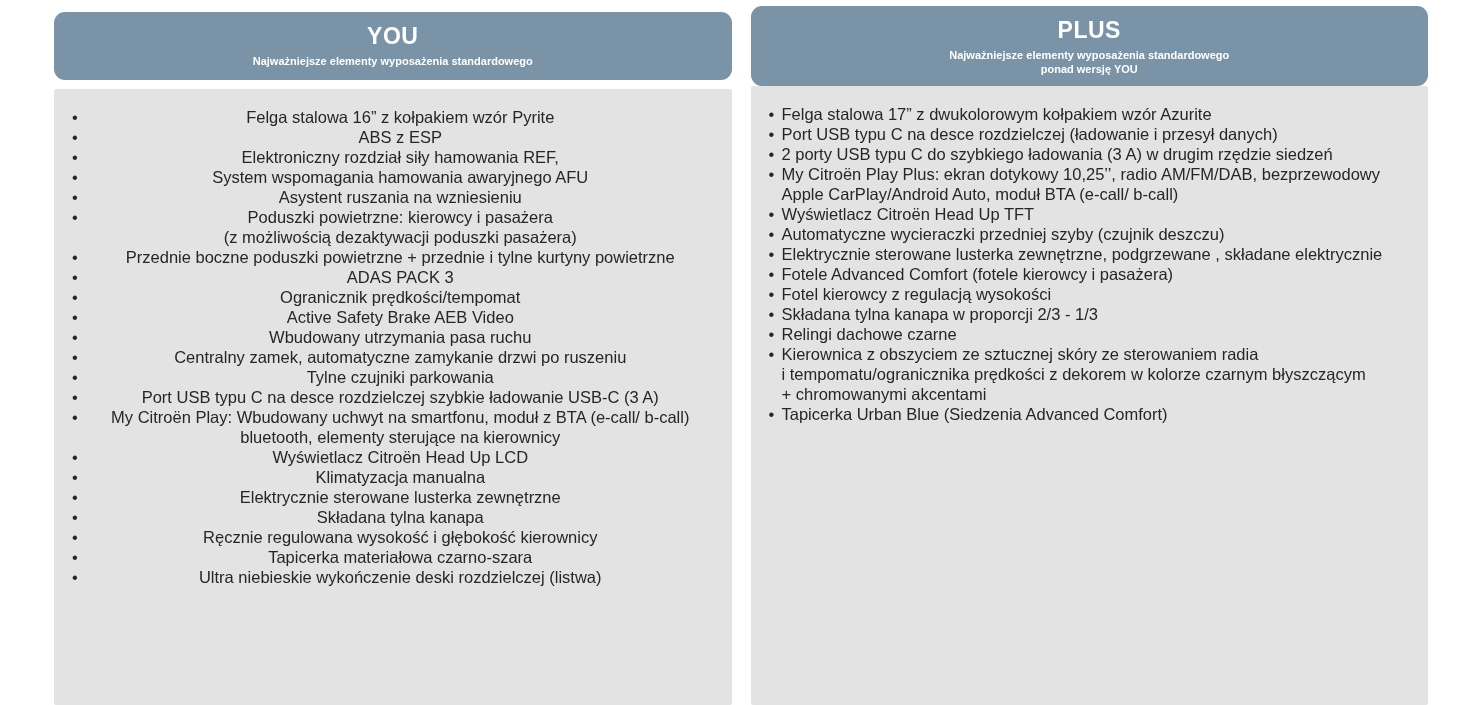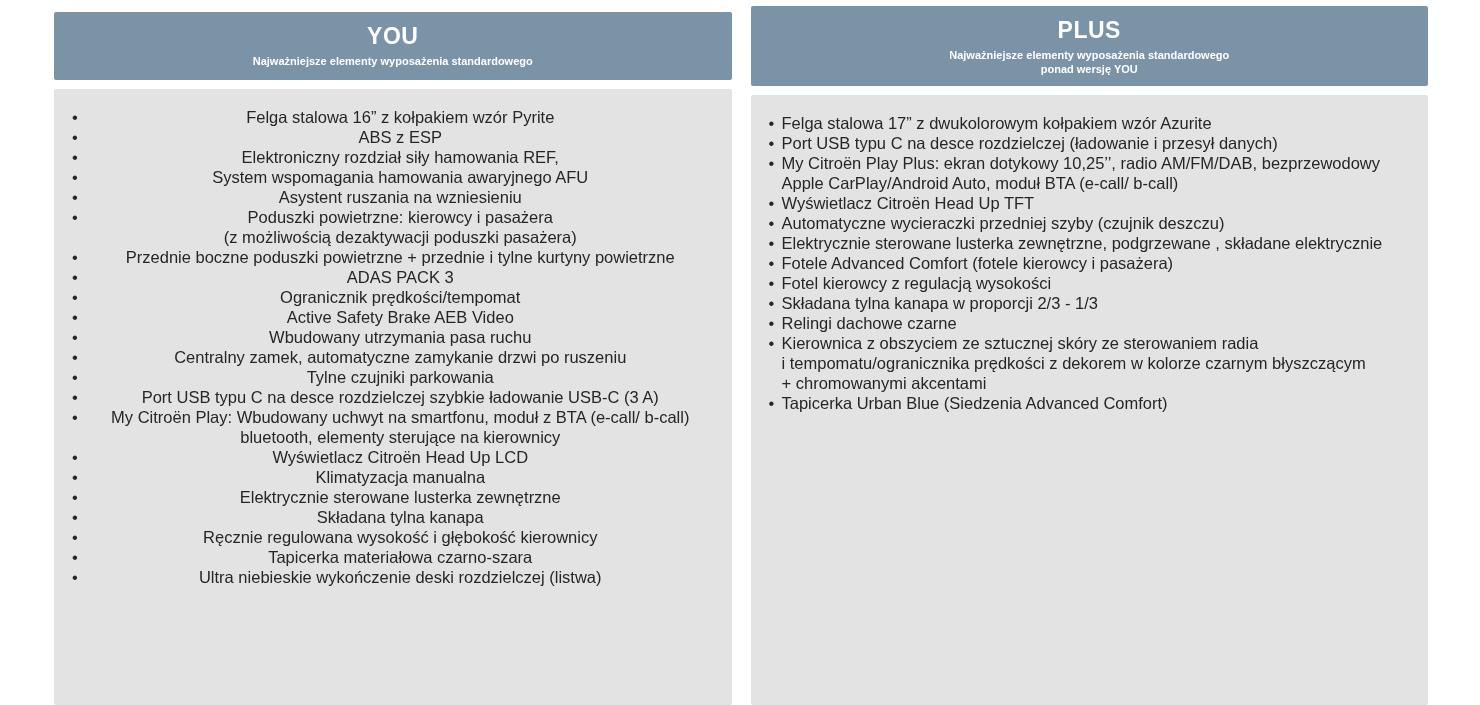--- a/index.html
+++ b/index.html
@@ -26,21 +26,21 @@
   .column {
     flex: 1 1 0;
     display: flex;
     flex-direction: column;
     min-width: 0;
   }
   .col-header {
     background: #7b93a6;
     color: #ffffff;
     text-align: center;
-    border-radius: 2px;
+    border-radius: 11px;
     padding: 10px 10px 12px 10px;
     box-sizing: border-box;
   }
   .col-header.tall {
     padding: 10px 10px 9px 10px;
   }
   .col-title {
     font-size: 23px;
     font-weight: bold;
     letter-spacing: 0.5px;
@@ -81,21 +81,21 @@
     position: absolute;
     left: 0;
     top: 0;
     font-size: 16.5px;
     line-height: 20px;
     color: #262626;
   }
   .col-left .col-header { margin-top: 6px; }
   .col-right .col-header { margin-top: 0px; }
   .col-left .col-body { margin-top: 9px; height: 596px; text-align: center; }
-  .col-right .col-body { margin-top: 9px; height: 596px; }
+  .col-right .col-body { margin-top: 0; height: 596px; }
 </style>
 </head>
 <body>
 
 <div class="page">
 
   <div class="column col-left">
     <div class="col-header">
       <div class="col-title">YOU</div>
       <div class="col-sub">Najważniejsze elementy wyposażenia standardowego</div>
@@ -133,20 +133,21 @@
   <div class="column col-right">
     <div class="col-header tall">
       <div class="col-title">PLUS</div>
       <div class="col-sub">Najważniejsze elementy wyposażenia standardowego
 ponad wersję YOU</div>
     </div>
     <div class="col-body">
       <ul class="feature-list">
         <li>Felga stalowa 17” z dwukolorowym kołpakiem wzór Azurite</li>
         <li>Port USB typu C na desce rozdzielczej (ładowanie i przesył danych)</li>
+        <li>2 porty USB typu C do szybkiego ładowania (3 A) w drugim rzędzie siedzeń</li>
         <li>My Citroën Play Plus: ekran dotykowy 10,25’’, radio AM/FM/DAB, bezprzewodowy
 Apple CarPlay/Android Auto, moduł BTA (e-call/ b-call)</li>
         <li>Wyświetlacz Citroën Head Up TFT</li>
         <li>Automatyczne wycieraczki przedniej szyby (czujnik deszczu)</li>
         <li>Elektrycznie sterowane lusterka zewnętrzne, podgrzewane , składane elektrycznie</li>
         <li>Fotele Advanced Comfort (fotele kierowcy i pasażera)</li>
         <li>Fotel kierowcy z regulacją wysokości</li>
         <li>Składana tylna kanapa w proporcji 2/3 - 1/3</li>
         <li>Relingi dachowe czarne</li>
         <li>Kierownica z obszyciem ze sztucznej skóry ze sterowaniem radia

